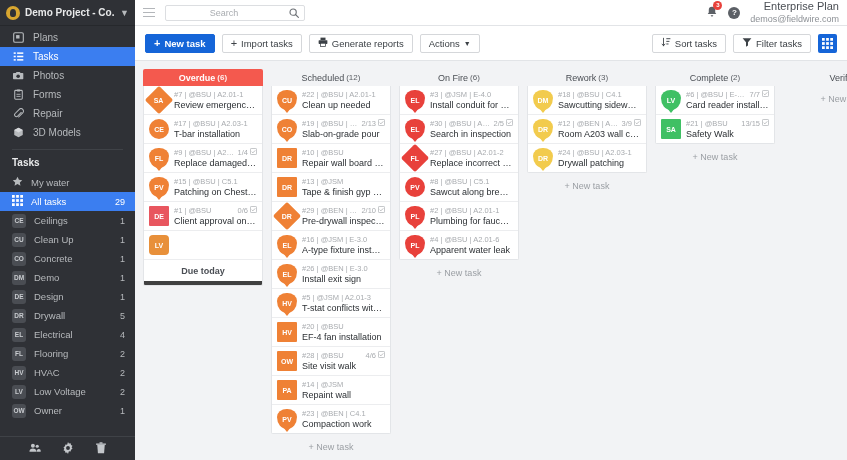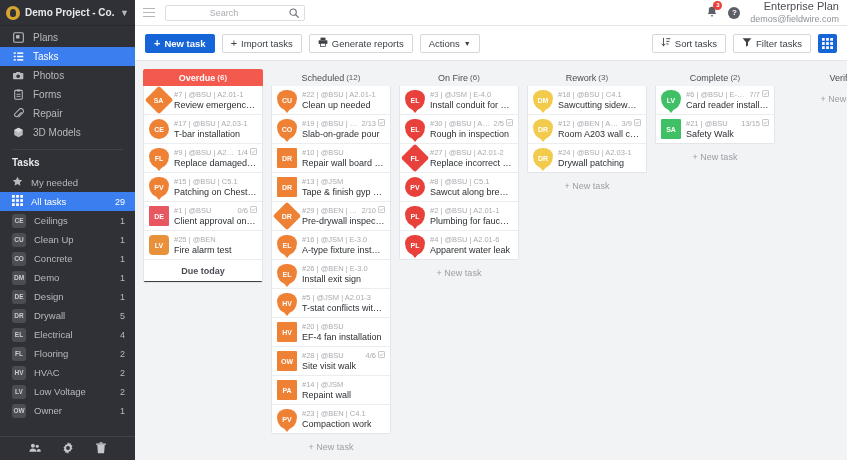--- a/index.html
+++ b/index.html
@@ -159,21 +159,21 @@
   .badge.diamond span { transform: rotate(-45deg); }
   .badge.pin { border-radius: 50% 50% 50% 50%/ 42% 42% 62% 62%; }
   .badge.pin::after {
     content: ""; position: absolute; bottom: -3px; left: 50%;
     transform: translateX(-50%); width: 0; height: 0;
     border-left: 4px solid transparent; border-right: 4px solid transparent;
     border-top: 5px solid currentColor;
   }
   .divider-row {
     text-align: center; font-size: 9px; color: #4a4e54; font-weight: bold;
-    padding: 6px 0 5px; border-bottom: 1px solid #404040;
+    padding: 6px 0 5px; border-bottom: 4px solid #404040;
   }
   .new-task {
     text-align: center; font-size: 9px; color: #9a9ea3; padding: 8px 0;
   }
 </style>
 </head>
 <body>
 
 <div class="app">
 
@@ -248,21 +248,21 @@
 
     <div class="sep"></div>
     <div class="sec-title">Tasks</div>
 
     <div class="sb-row">
       <span class="ico">
         <svg width="11" height="11" viewBox="0 0 16 16">
             <path d="M8 1l2.1 4.4 4.8.6-3.5 3.3.9 4.7L8 11.8 3.7 14l.9-4.7L1.1 6l4.8-.6z" fill="#b7babd"></path>
           </svg>
       </span>
-      <span class="label">My needed</span>
+      <span class="label">My water</span>
       <span class="cnt"></span>
     </div>
     <div class="sb-row active">
       <span class="ico">
         <svg width="11" height="11" viewBox="0 0 16 16">
             <g fill="#fff">
               <rect x="0" y="0" width="4" height="4"></rect>
               <rect x="6" y="0" width="4" height="4"></rect>
               <rect x="12" y="0" width="4" height="4"></rect>
               <rect x="0" y="6" width="4" height="4"></rect>
@@ -526,26 +526,20 @@
                       </svg></span>
                   </span>
                 </div>
                 <div class="card-title">Client approval on color ...</div>
               </div>
             </div>
             <div class="card">
               <div class="badge rsquare" style="background: rgb(232, 144, 58); color: rgb(232, 144, 58);">
                 <span style="color: rgb(255, 255, 255);">LV</span>
               </div>
-              <div class="card-body">
-                <div class="card-meta">
-                  <span class="ids">#25 | @BEN</span>
-                </div>
-                <div class="card-title">Fire alarm test</div>
-              </div>
             </div>
             <div class="divider-row">Due today</div>
           </div>
         </div>
         <div class="col">
           <div class="col-head">
             <span>Scheduled</span>
             <span class="cnt">(12)</span>
           </div>
           <div class="col-body">
@@ -730,21 +724,21 @@
                 <div class="card-meta">
                   <span class="ids">#30 | @BSU | A2...</span>
                   <span class="chk">
                     <span>2/5</span>
                     <span><svg width="7" height="7" viewBox="0 0 16 16">
                         <rect x="1" y="1" width="14" height="14" rx="2" fill="none" stroke="#a8abaf" stroke-width="1.6"></rect>
                         <path d="M4 8.4l2.6 2.6L12 5.4" fill="none" stroke="#a8abaf" stroke-width="1.8"></path>
                       </svg></span>
                   </span>
                 </div>
-                <div class="card-title">Rough in inspection</div>
+                <div class="card-title">Search in inspection</div>
               </div>
             </div>
             <div class="card">
               <div class="badge diamond" style="background: rgb(232, 65, 59); color: rgb(232, 65, 59);">
                 <span style="color: rgb(255, 255, 255);">FL</span>
               </div>
               <div class="card-body">
                 <div class="card-meta">
                   <span class="ids">#27 | @BSU | A2.01-2</span>
                 </div>

